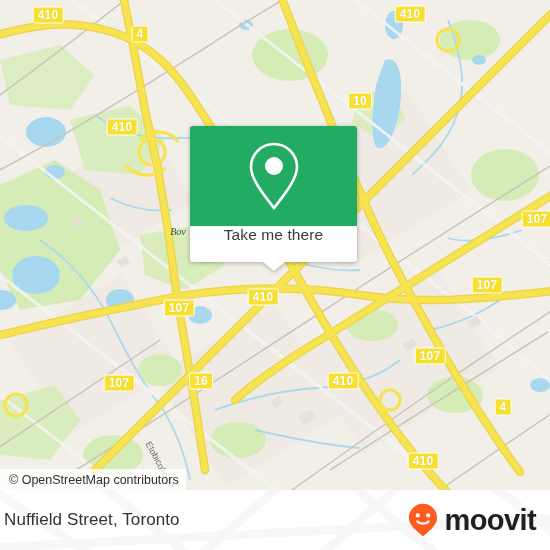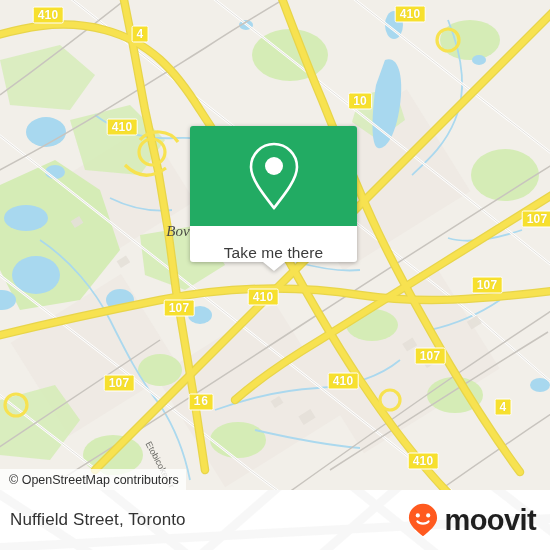--- a/index.html
+++ b/index.html
@@ -56,21 +56,21 @@
     transform: translate(-50%, -50%);
     white-space: nowrap;
     text-shadow: 0 0 1px rgba(160,140,0,0.35);
   }
 
   
   .place-label {
     position: absolute;
     font-family: "Liberation Serif", serif;
     font-style: italic;
-    font-size: 15px;
+    font-size: 10px;
     color: #4a4a46;
     white-space: nowrap;
     transform: translate(-50%, -50%);
   }
   .street-label {
     position: absolute;
     font-family: "Liberation Sans", sans-serif;
     font-size: 9px;
     color: #6b6b66;
     white-space: nowrap;
@@ -108,21 +108,21 @@
     display: flex;
     align-items: center;
     justify-content: center;
   }
   #callout-bottom {
     position: relative;
     height: 36px;
     background: #ffffff;
     border-radius: 0 0 3px 3px;
     display: flex;
-    align-items: flex-end;
+    align-items: flex-start;
     justify-content: center;
   }
   #callout-label {
     font-size: 15.5px;
     color: #3b3b3b;
     font-family: "Liberation Sans", sans-serif;
     letter-spacing: 0.1px;
   }
   #callout-pointer {
     position: absolute;
@@ -151,21 +151,21 @@
     left: 0;
     top: -12px;
     opacity: 0.06;
   }
   #footer-inner {
     position: relative;
     height: 100%;
     display: flex;
     align-items: center;
     justify-content: space-between;
-    padding: 0 14px 0 10px;
+    padding: 0 14px 0 4px;
     box-sizing: border-box;
   }
   #footer-title {
     font-size: 17px;
     color: #333333;
     font-family: "Liberation Sans", sans-serif;
     letter-spacing: 0.1px;
   }
   #brand {
     display: flex;
@@ -324,21 +324,21 @@
 
     <div class="shield" style="left:48px;  top:15px;">410</div>
     <div class="shield" style="left:140px; top:34px;">4</div>
     <div class="shield" style="left:410px; top:14px;">410</div>
     <div class="shield" style="left:360px; top:86px;margin-top:15px;">10</div>
     <div class="shield" style="left:122px; top:127px;">410</div>
     <div class="shield" style="left:537px; top:219px;">107</div>
     <div class="shield" style="left:263px; top:297px;">410</div>
     <div class="shield" style="left:179px; top:308px;">107</div>
     <div class="shield" style="left:487px; top:285px;">107</div>
-    <div class="shield" style="left:201px; top:402px;font-family:Liberation Mono, monospace;">16</div>
+    <div class="shield" style="left:201px; top:381px;">16</div>
     <div class="shield" style="left:119px; top:383px;">107</div>
     <div class="shield" style="left:343px; top:381px;">410</div>
     <div class="shield" style="left:430px; top:356px;">107</div>
     <div class="shield" style="left:503px; top:407px;">4</div>
     <div class="shield" style="left:423px; top:461px;">410</div>
 
     <div id="callout">
       <div id="callout-top">
         <svg width="58" height="72" viewBox="0 0 58 72">
           <path d="M29 4 C16.3 4 6 14.3 6 27 C6 39 18 54 29 68 C40 54 52 39 52 27 C52 14.3 41.7 4 29 4 Z" fill="none" stroke="#ffffff" stroke-width="2.6"></path>

